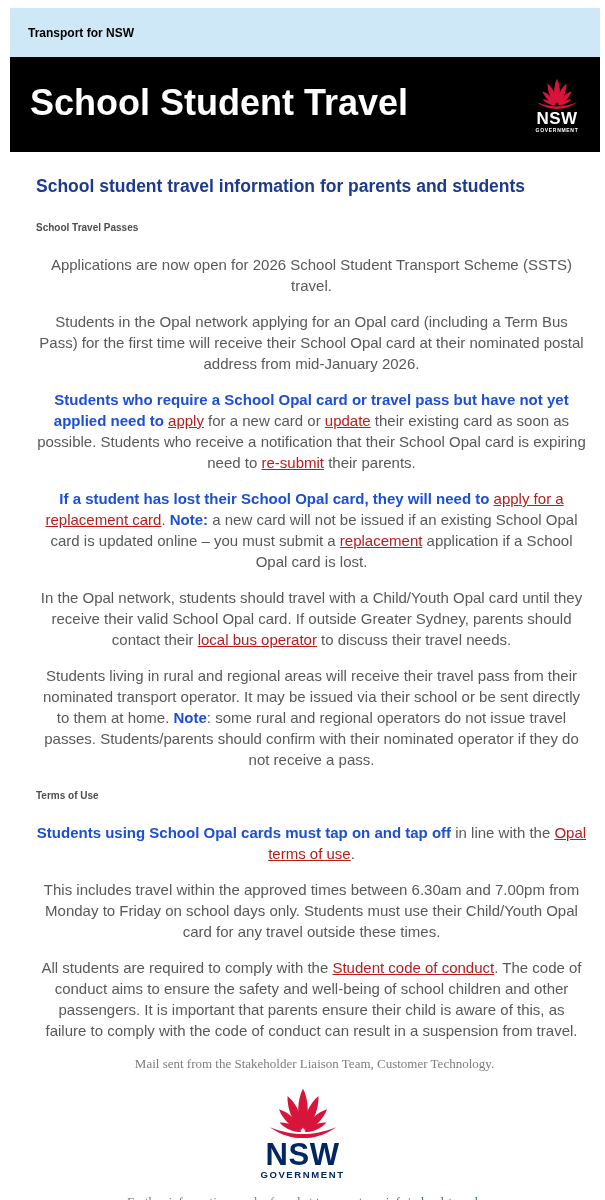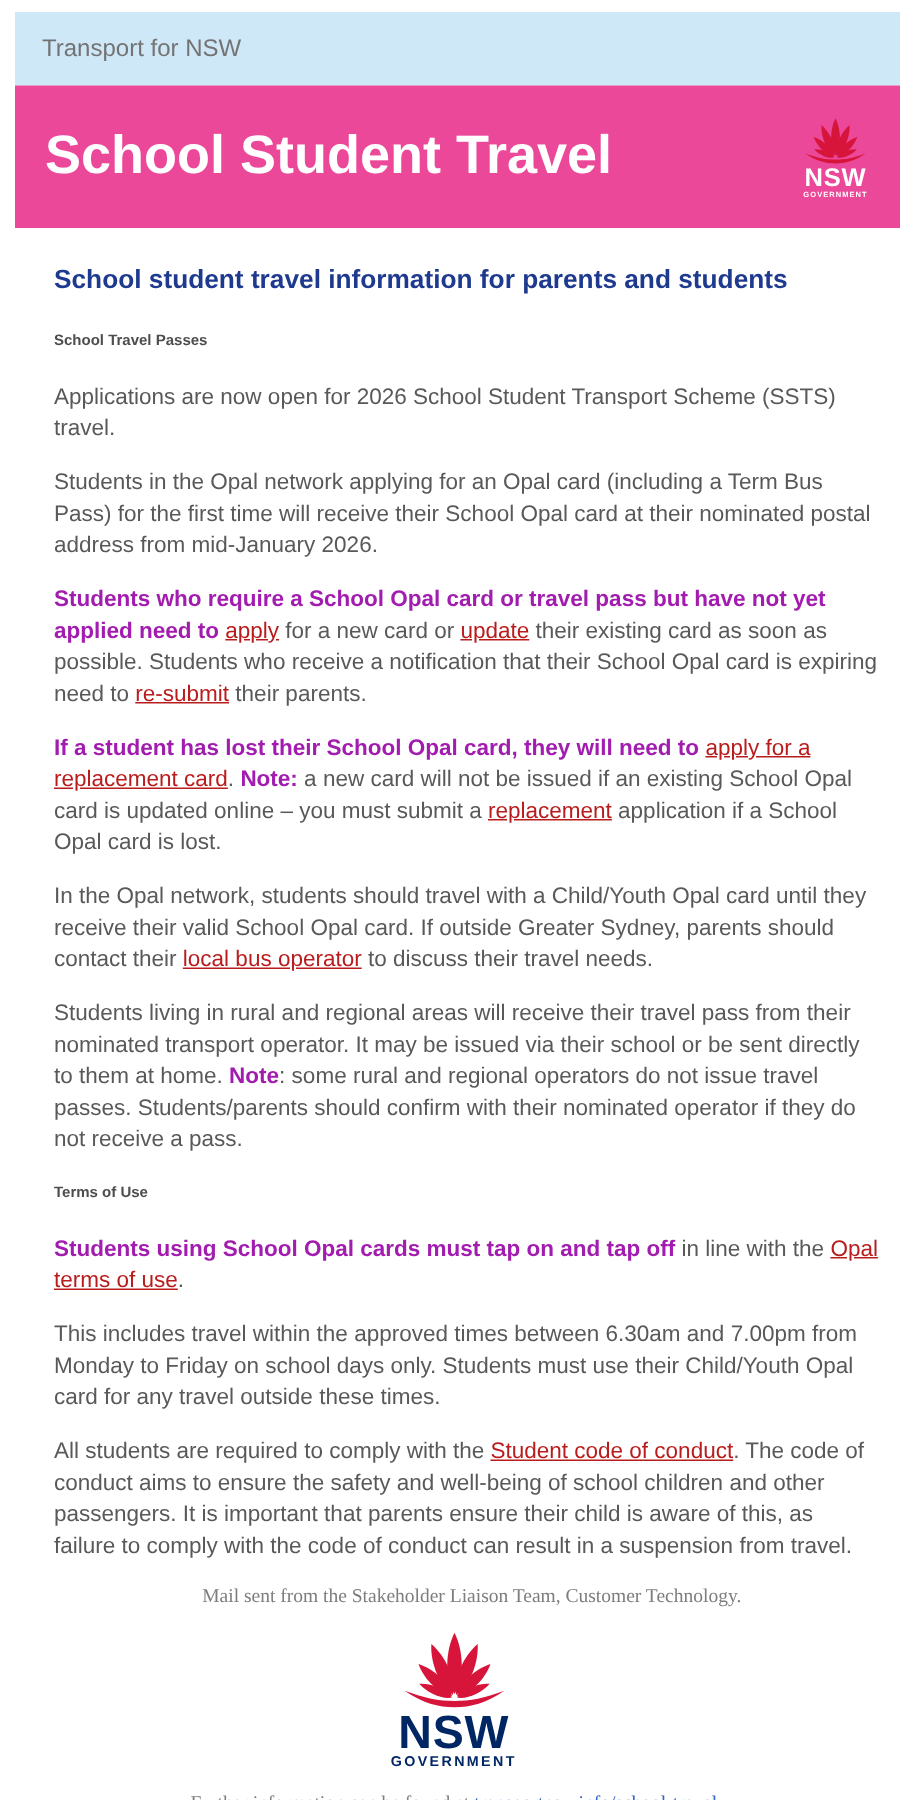--- a/index.html
+++ b/index.html
@@ -12,27 +12,27 @@
   }
 
   
   .masthead {
     margin: 8px 5px 0 10px; height: 49px;
     background: #cfe8f7;
     display: flex; align-items: center;
     padding-left: 18px; flex: 0 0 auto;
   }
   .masthead-label {
-    font-size: 16px; font-weight: normal; color: #737373;
+    font-size: 12px; font-weight: bold; color: #000000;
   }
 
   
   .hero {
     margin: 0 5px 0 10px; height: 95px;
-    background: #ec4899;
+    background: #000000;
     position: relative; display: flex; align-items: center;
     flex: 0 0 auto;
   }
   .hero-title {
     margin: 0 0 4px 20px;
     font-size: 36px; font-weight: bold; color: #ffffff; line-height: 1;
   }
   .hero-logo {
     position: absolute; right: 14px; top: 50%; transform: translateY(-50%);
     width: 58px; text-align: center;
@@ -53,22 +53,22 @@
   }
   .page-heading {
     margin: 0 0 20px 0;
     font-size: 17.5px; line-height: 22px; font-weight: bold;
     color: #1e3a8f;
   }
   .content h3 {
     margin: 0 0 16px 0; font-size: 10px; line-height: 21px;
     font-weight: bold; color: #4d4d4d;
   }
-  .content p { margin: 0 0 15px 0; }
-  .content .bold { font-weight: bold; color: #a21caf; }
+  .content p { margin: 0 0 15px 0; text-align: center; }
+  .content .bold { font-weight: bold; color: #1d4ed8; }
   .content a {
     color: #b91c1c; text-decoration: underline;
   }
 
   
   .footer {
     margin-top: auto; text-align: center;
     font-family: "Liberation Serif", serif; color: #7d7d7d;
     flex: 0 0 auto;
   }

